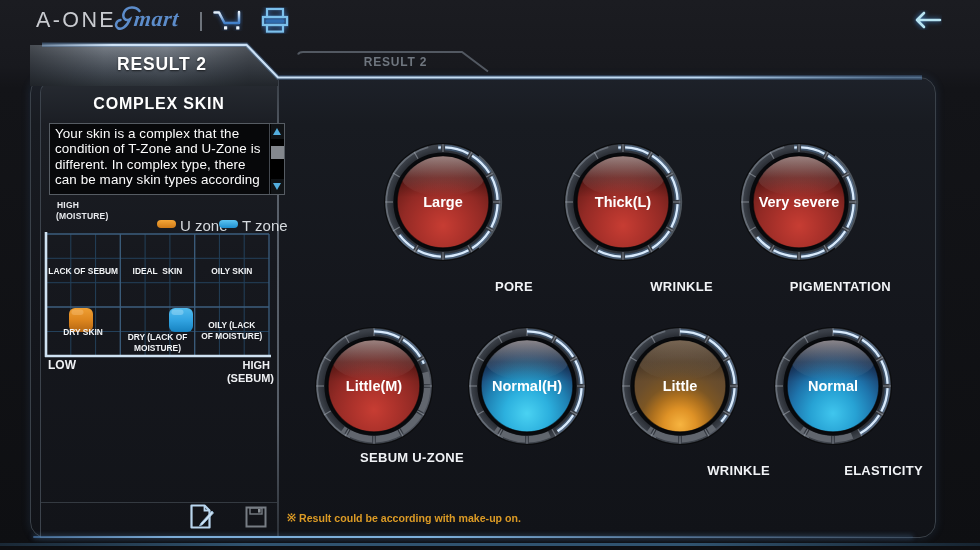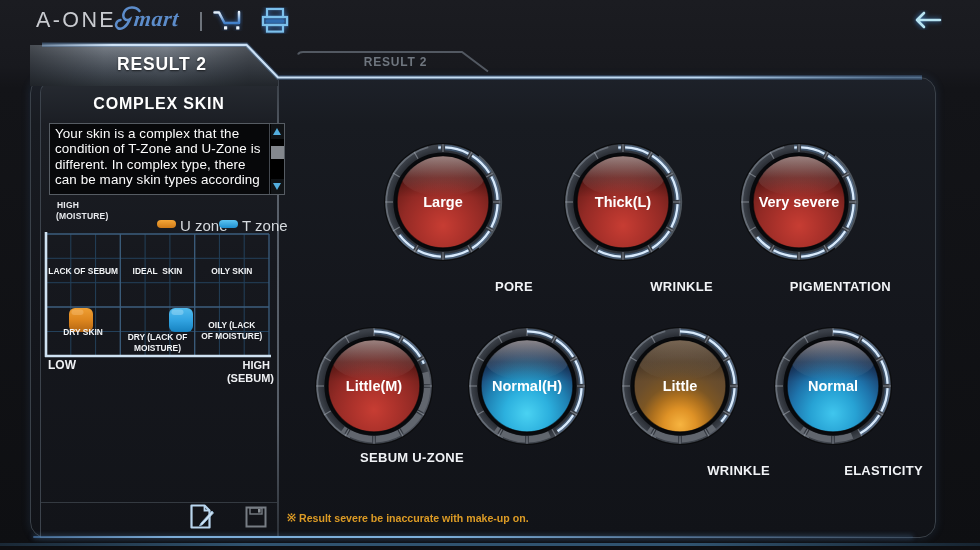--- a/index.html
+++ b/index.html
@@ -473,21 +473,21 @@
 <text x="0" y="5" text-anchor="middle" font-family="Liberation Sans,sans-serif" font-size="14.5" font-weight="bold" fill="#ffffff">Normal</text>
 </svg>
 <div class="glabel" style="left:743px;top:463px">ELASTICITY</div>
 <svg class="ic" style="left:287px;top:513px" width="9" height="9" viewBox="0 0 9 9">
 <path d="M1 1 L8 8 M8 1 L1 8" stroke="#dc9b25" stroke-width="1.3"></path>
 <circle cx="4.5" cy="1.2" r="0.9" fill="#dc9b25"></circle>
       <circle cx="4.5" cy="7.8" r="0.9" fill="#dc9b25"></circle>
 <circle cx="1.2" cy="4.5" r="0.9" fill="#dc9b25"></circle>
       <circle cx="7.8" cy="4.5" r="0.9" fill="#dc9b25"></circle>
 </svg>
-<div id="note">Result severe be inaccurate with make-up on.</div>
+<div id="note">Result could be according with make-up on.</div>
 <div id="aone">A-ONE</div>
 <svg class="ic" style="left:114px;top:4px" width="28" height="30" viewBox="0 0 28 30">
 <path d="M25.5 7 C22 2 13 2.2 10.2 8 C7.6 13.6 11.5 17.8 15.8 15.2 C13 22.5 7.5 26.3 3.8 24.1 C0.7 22.2 1.8 16.6 6.5 16" fill="none" stroke="#5c8cca" stroke-width="2.5" stroke-linecap="round"></path>
 </svg>
 <div id="smart">mart</div>
 <div style="position:absolute;left:200px;top:12px;width:2px;height:19px;background:#6e747c"></div>
 <svg class="ic" style="left:213px;top:10px" width="30" height="21" viewBox="0 0 30 21">
 <defs>
         <linearGradient id="cg" x1="0" y1="0" x2="0" y2="1">
           <stop offset="0" stop-color="#e8f2fb"></stop>

